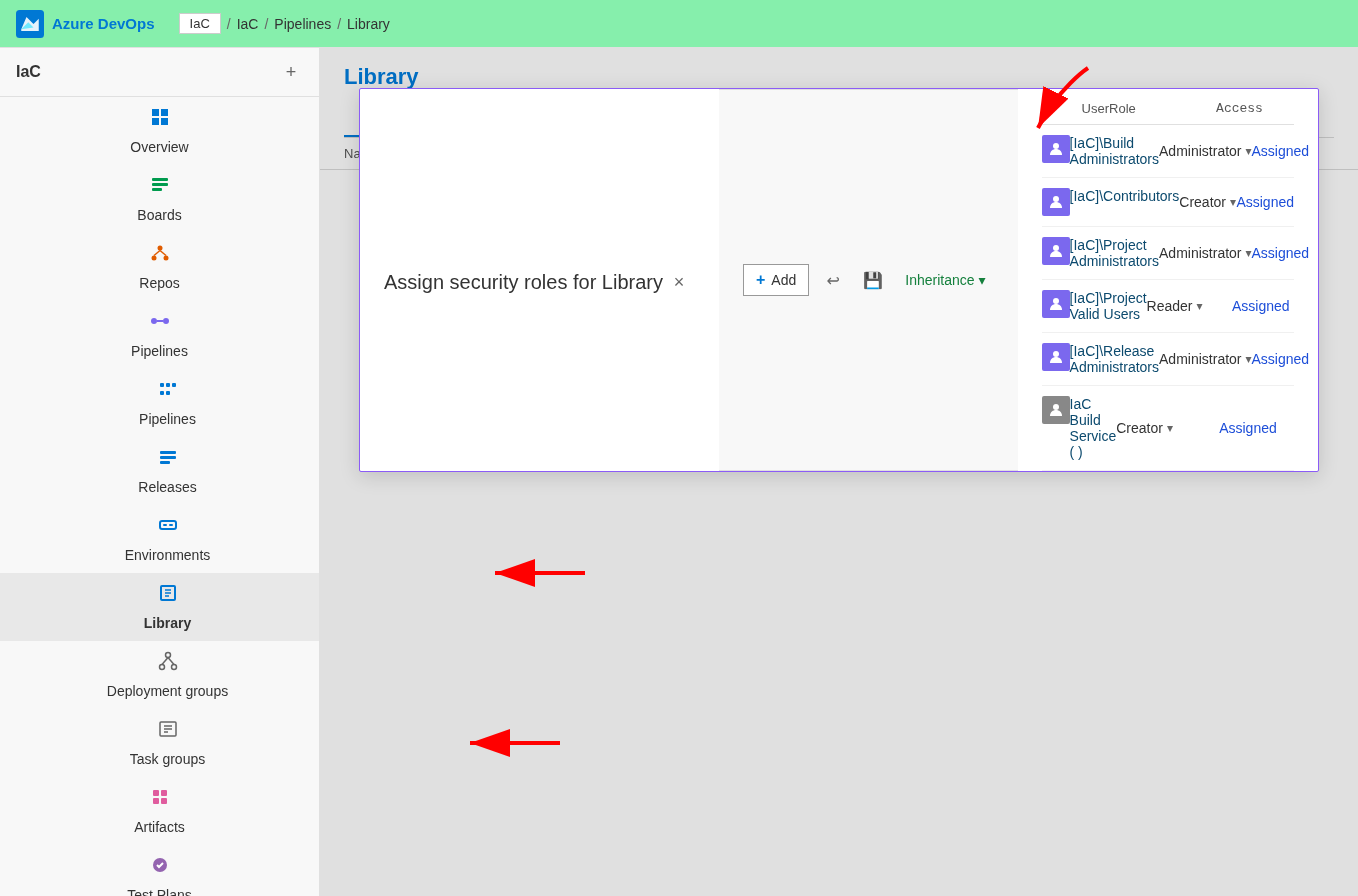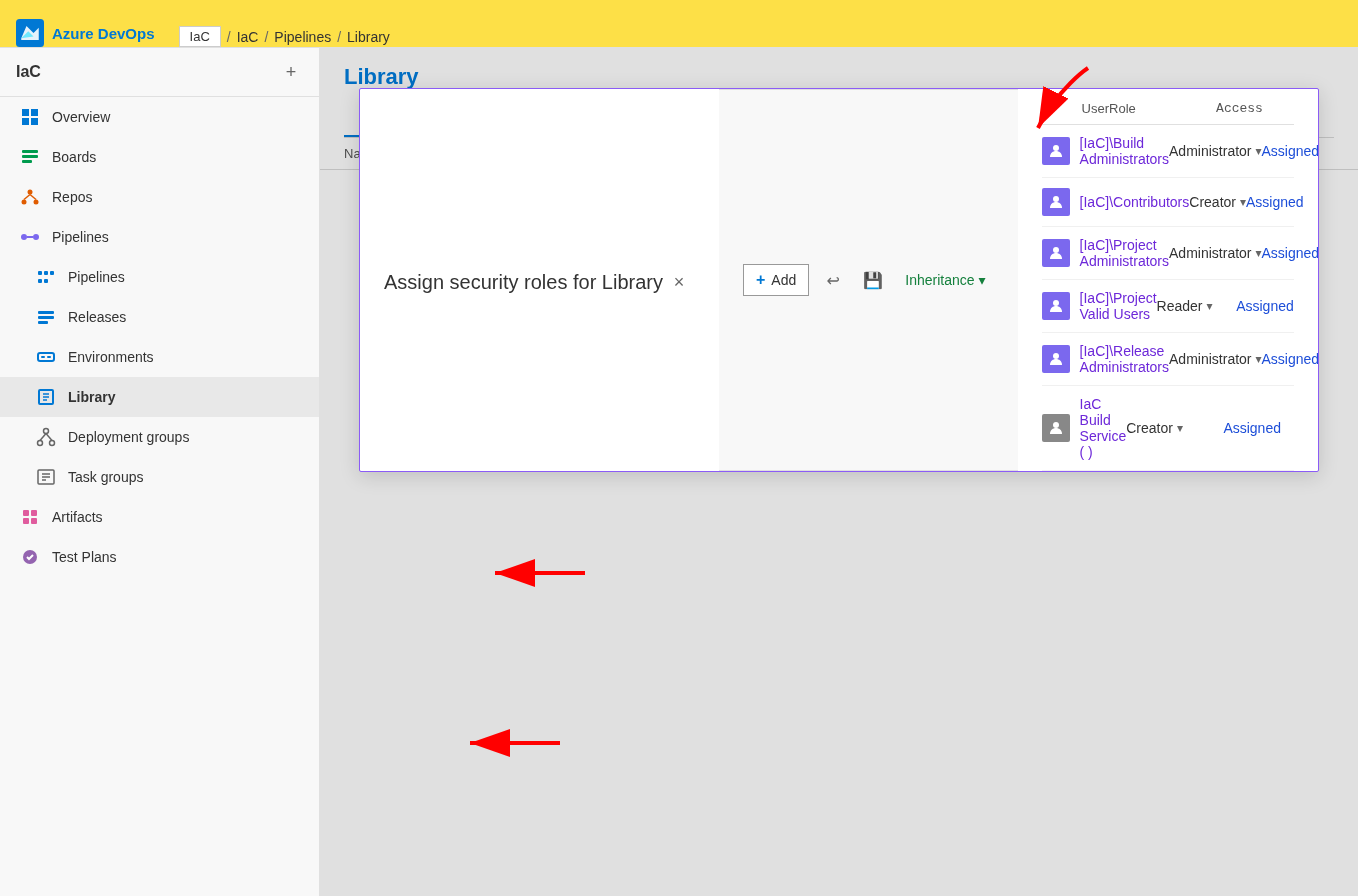--- a/index.html
+++ b/index.html
@@ -1,23 +1,23 @@
 <!DOCTYPE html>
 <html><head>
   <meta charset="utf-8">
   <style>
     * { box-sizing: border-box; margin: 0; padding: 0; }
     body { font-family: 'Segoe UI', Arial, sans-serif; font-size: 14px; background: #f3f3f3; display: flex; flex-direction: column; height: 896px; overflow: hidden; }
 
     
     .topbar {
       height: 48px;
-      background: #fde047;
-      display: flex;
-      align-items: flex-end;
+      background: #86efac;
+      display: flex;
+      align-items: center;
       padding: 0 16px;
       border-bottom: 1px solid #e0e0e0;
       gap: 8px;
       flex-shrink: 0;
     }
     .topbar-logo {
       display: flex;
       align-items: center;
       gap: 8px;
       font-weight: 600;
@@ -81,20 +81,21 @@
       display: flex; align-items: center; justify-content: center;
     }
     .sidebar-item {
       display: flex;
       align-items: center;
       gap: 12px;
       padding: 10px 20px;
       cursor: pointer;
       color: #333;
       font-size: 14px;
+      flex-direction: column;
     }
     .sidebar-item.active { background: #e8e8e8; font-weight: 600; }
     .sidebar-item .icon { width: 20px; height: 20px; flex-shrink: 0; }
 
     
     .content {
       flex: 1;
       display: flex;
       flex-direction: column;
       overflow: hidden;
@@ -255,24 +256,22 @@
     .sec-col-access { width: 160px; font-family: Liberation Mono, monospace; }
     .security-row {
       display: flex;
       align-items: center;
       padding: 10px 0;
       border-bottom: 1px solid #f0f0f0;
     }
     .user-cell {
       flex: 1;
       display: flex;
-      align-items: center;
-      gap: 10px;
-      font-size: 14px;
-      color: #6d28d9;
+      font-size: 14px;
+      color: #0c4a6e;
     }
     .user-avatar {
       width: 28px; height: 28px;
       background: #7b68ee;
       border-radius: 2px;
       display: flex; align-items: center; justify-content: center;
       flex-shrink: 0;
     }
     .user-avatar svg { width: 18px; height: 18px; }
     .user-avatar-gray {

